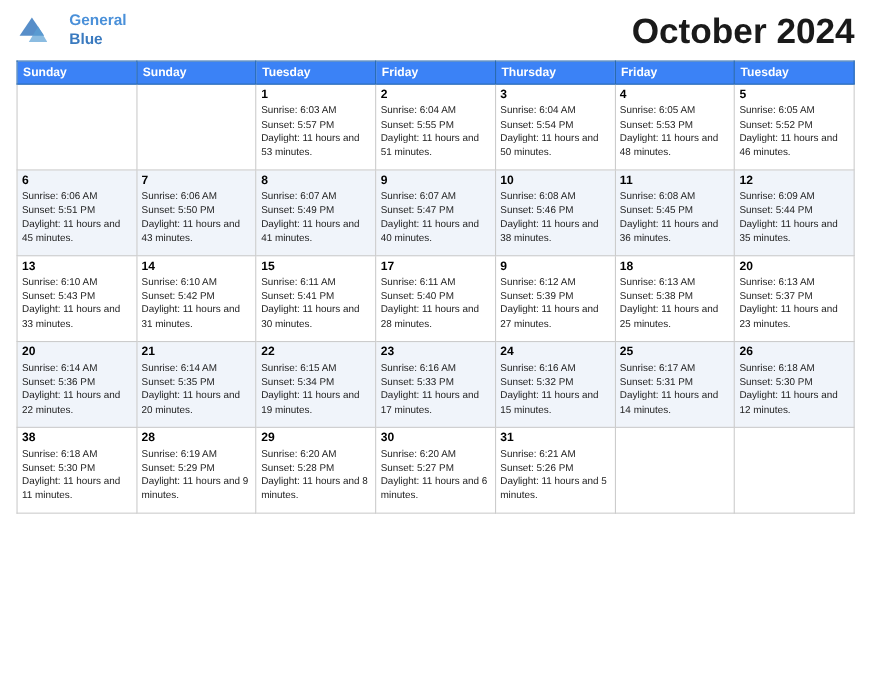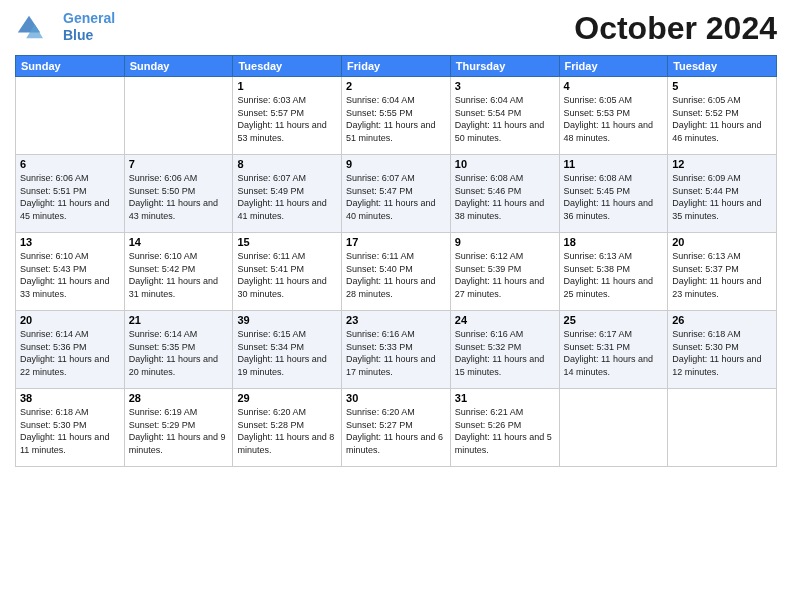--- a/index.html
+++ b/index.html
@@ -218,21 +218,21 @@
         <tr>
           <td>
             <span class="day-num">20</span>
             <div class="day-info">Sunrise: 6:14 AM<br>Sunset: 5:36 PM<br>Daylight: 11 hours and 22 minutes.</div>
           </td>
           <td>
             <span class="day-num">21</span>
             <div class="day-info">Sunrise: 6:14 AM<br>Sunset: 5:35 PM<br>Daylight: 11 hours and 20 minutes.</div>
           </td>
           <td>
-            <span class="day-num">39</span>
+            <span class="day-num">22</span>
             <div class="day-info">Sunrise: 6:15 AM<br>Sunset: 5:34 PM<br>Daylight: 11 hours and 19 minutes.</div>
           </td>
           <td>
             <span class="day-num">23</span>
             <div class="day-info">Sunrise: 6:16 AM<br>Sunset: 5:33 PM<br>Daylight: 11 hours and 17 minutes.</div>
           </td>
           <td>
             <span class="day-num">24</span>
             <div class="day-info">Sunrise: 6:16 AM<br>Sunset: 5:32 PM<br>Daylight: 11 hours and 15 minutes.</div>
           </td>

